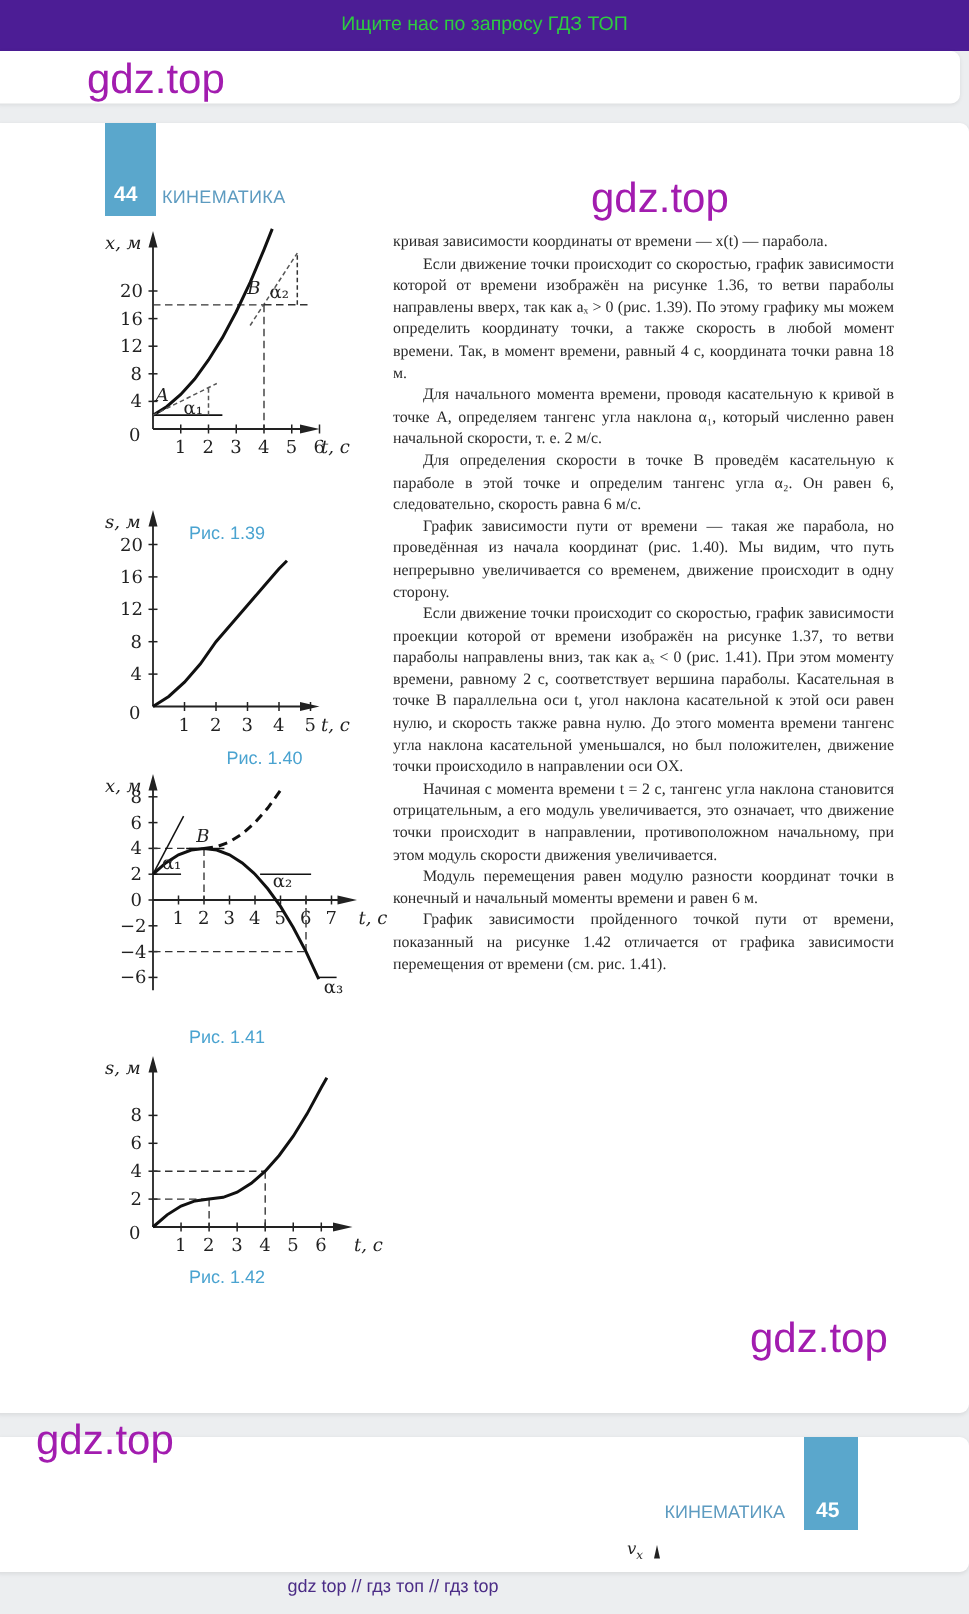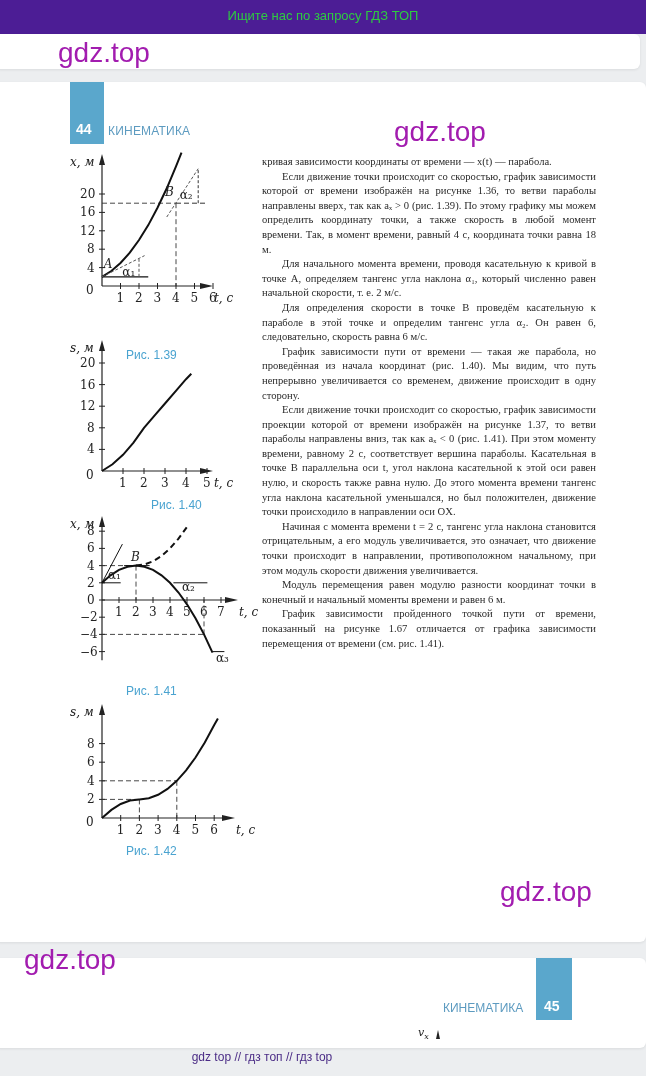--- a/index.html
+++ b/index.html
@@ -268,21 +268,21 @@
 
 <div class="body-text">
   <p>кривая зависимости координаты от времени — x(t) — парабола.</p>
   <p class="ind">Если движение точки происходит со скоростью, график зависимости которой от времени изображён на рисунке 1.36, то ветви параболы направлены вверх, так как aₓ &gt; 0 (рис. 1.39). По этому графику мы можем определить координату точки, а также скорость в любой момент времени. Так, в момент времени, равный 4 с, координата точки равна 18 м.</p>
   <p class="ind">Для начального момента времени, проводя касательную к кривой в точке A, определяем тангенс угла наклона α₁, который численно равен начальной скорости, т. е. 2 м/с.</p>
   <p class="ind">Для определения скорости в точке B проведём касательную к параболе в этой точке и определим тангенс угла α₂. Он равен 6, следовательно, скорость равна 6 м/с.</p>
   <p class="ind">График зависимости пути от времени — такая же парабола, но проведённая из начала координат (рис. 1.40). Мы видим, что путь непрерывно увеличивается со временем, движение происходит в одну сторону.</p>
   <p class="ind">Если движение точки происходит со скоростью, график зависимости проекции которой от времени изображён на рисунке 1.37, то ветви параболы направлены вниз, так как aₓ &lt; 0 (рис. 1.41). При этом моменту времени, равному 2 с, соответствует вершина параболы. Касательная в точке B параллельна оси t, угол наклона касательной к этой оси равен нулю, и скорость также равна нулю. До этого момента времени тангенс угла наклона касательной уменьшался, но был положителен, движение точки происходило в направлении оси OX.</p>
   <p class="ind">Начиная с момента времени t = 2 с, тангенс угла наклона становится отрицательным, а его модуль увеличивается, это означает, что движение точки происходит в направлении, противоположном начальному, при этом модуль скорости движения увеличивается.</p>
   <p class="ind">Модуль перемещения равен модулю разности координат точки в конечный и начальный моменты времени и равен 6 м.</p>
-  <p class="ind">График зависимости пройденного точкой пути от времени, показанный на рисунке 1.67 отличается от графика зависимости перемещения от времени (см. рис. 1.41).</p>
+  <p class="ind">График зависимости пройденного точкой пути от времени, показанный на рисунке 1.42 отличается от графика зависимости перемещения от времени (см. рис. 1.41).</p>
 </div>
 
 <div class="wm" style="left:500px;top:876px;">gdz.top</div>
 
 <div class="card card-bottom"></div>
 <div class="wm" style="left:24px;top:944px;">gdz.top</div>
 <div class="tab-right"></div>
 <div class="tab-right-num">45</div>
 <div class="chapter-right">КИНЕМАТИКА</div>
 <div class="vx"><span>v</span><sub style="font-size:8px;">x</sub></div>

